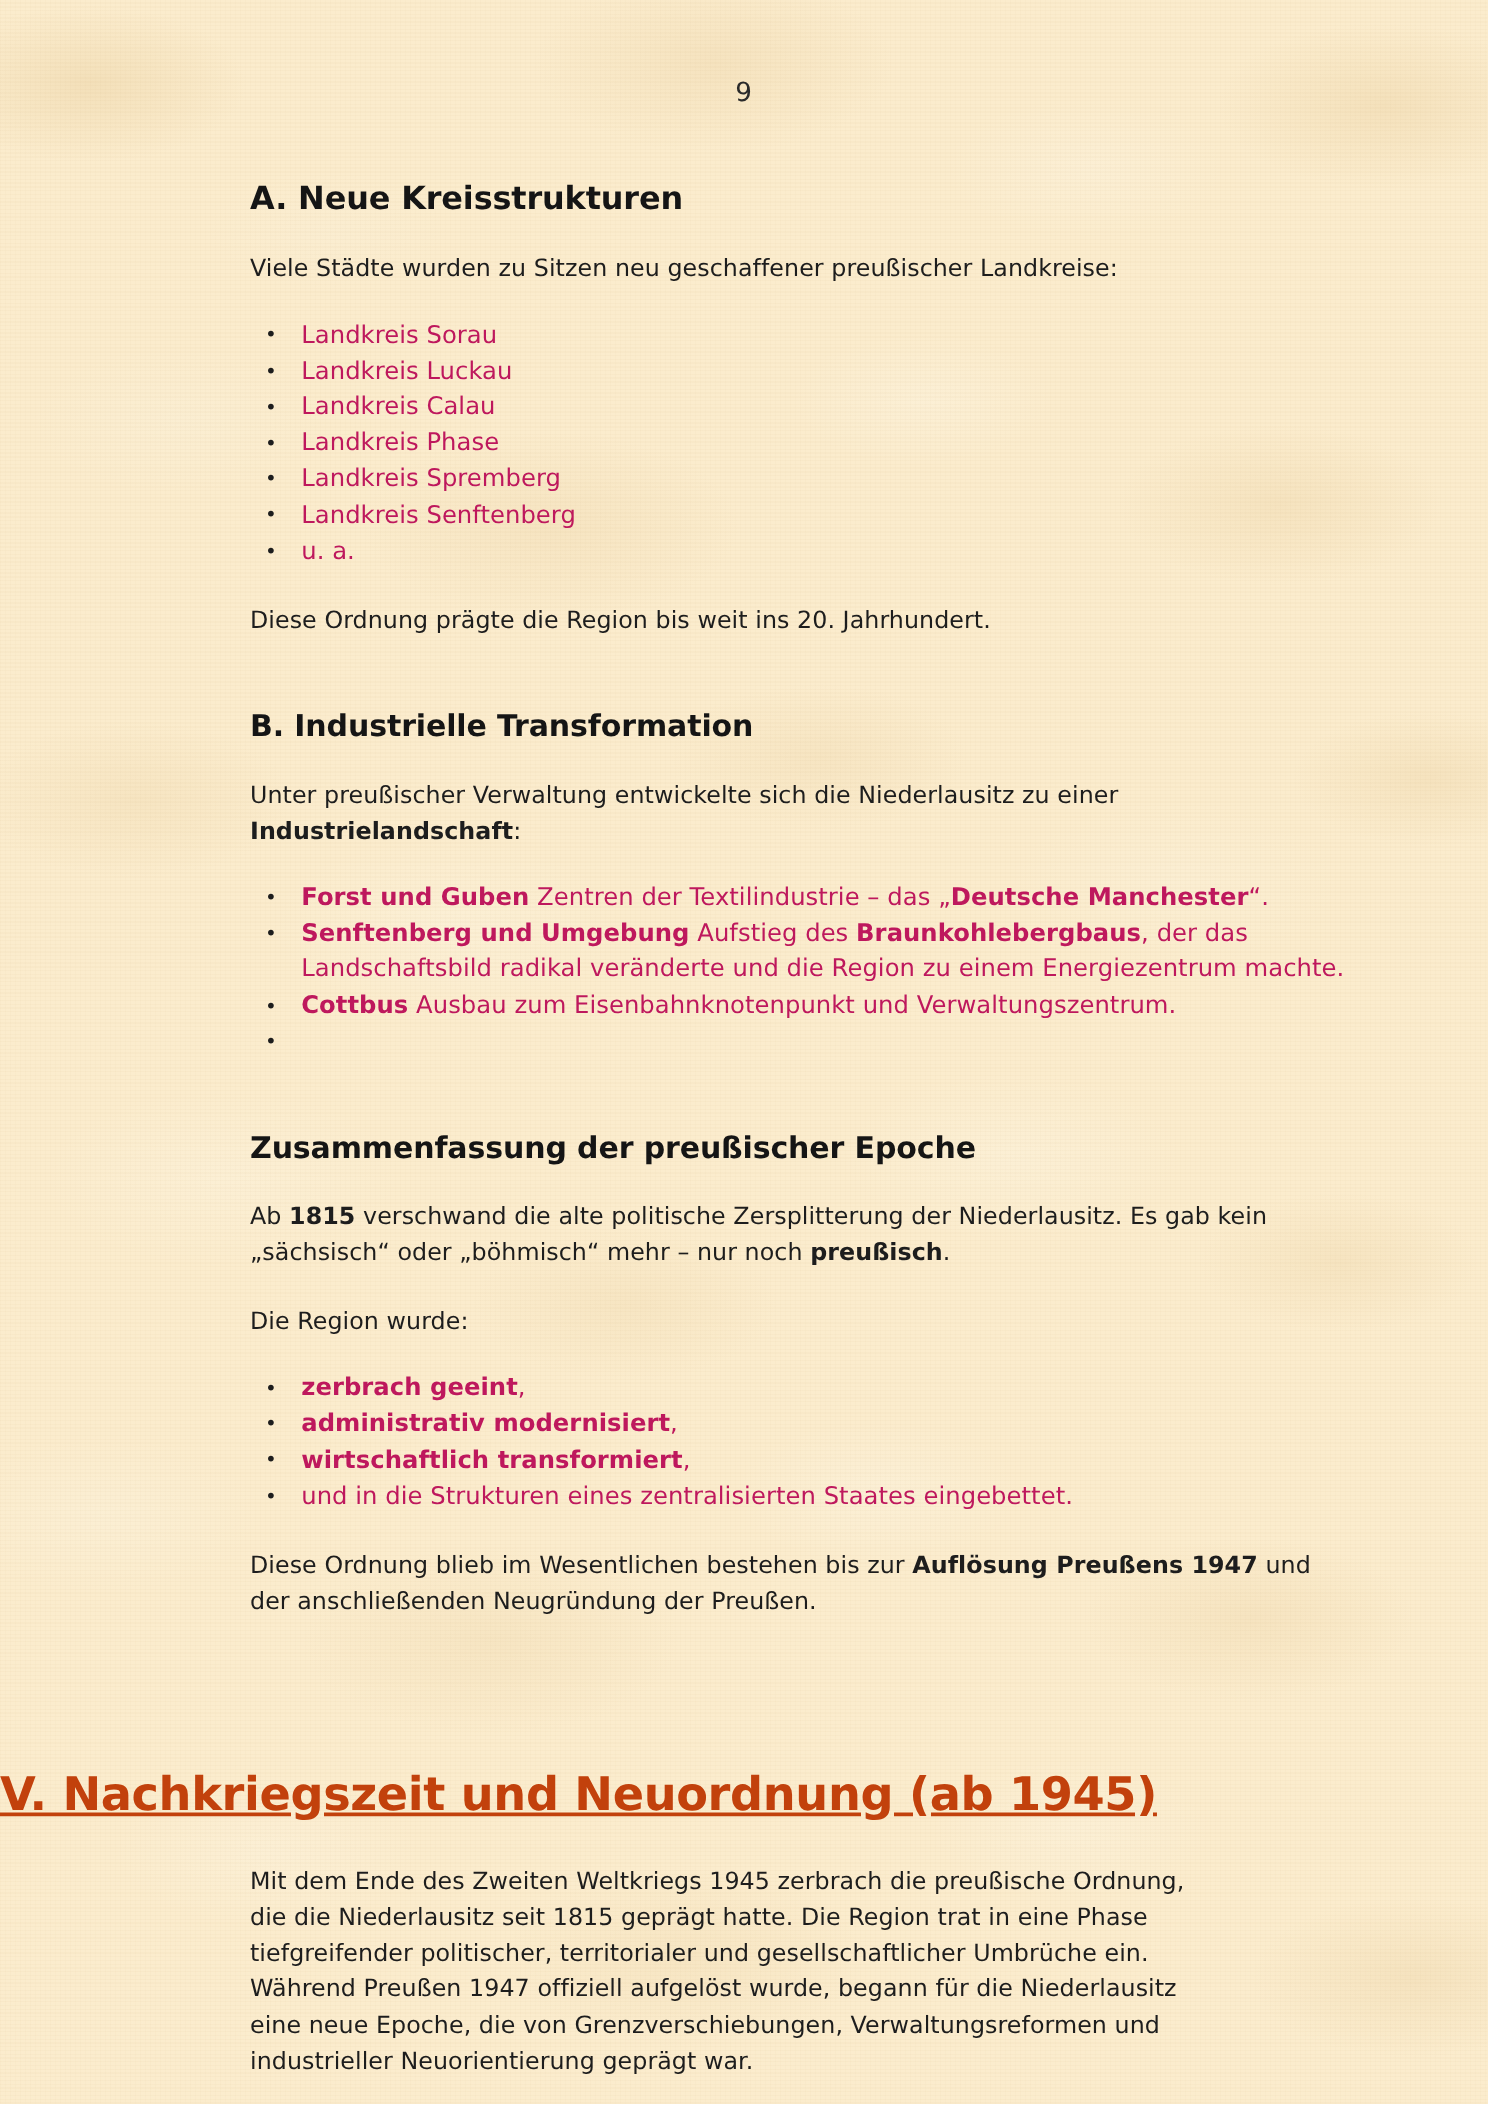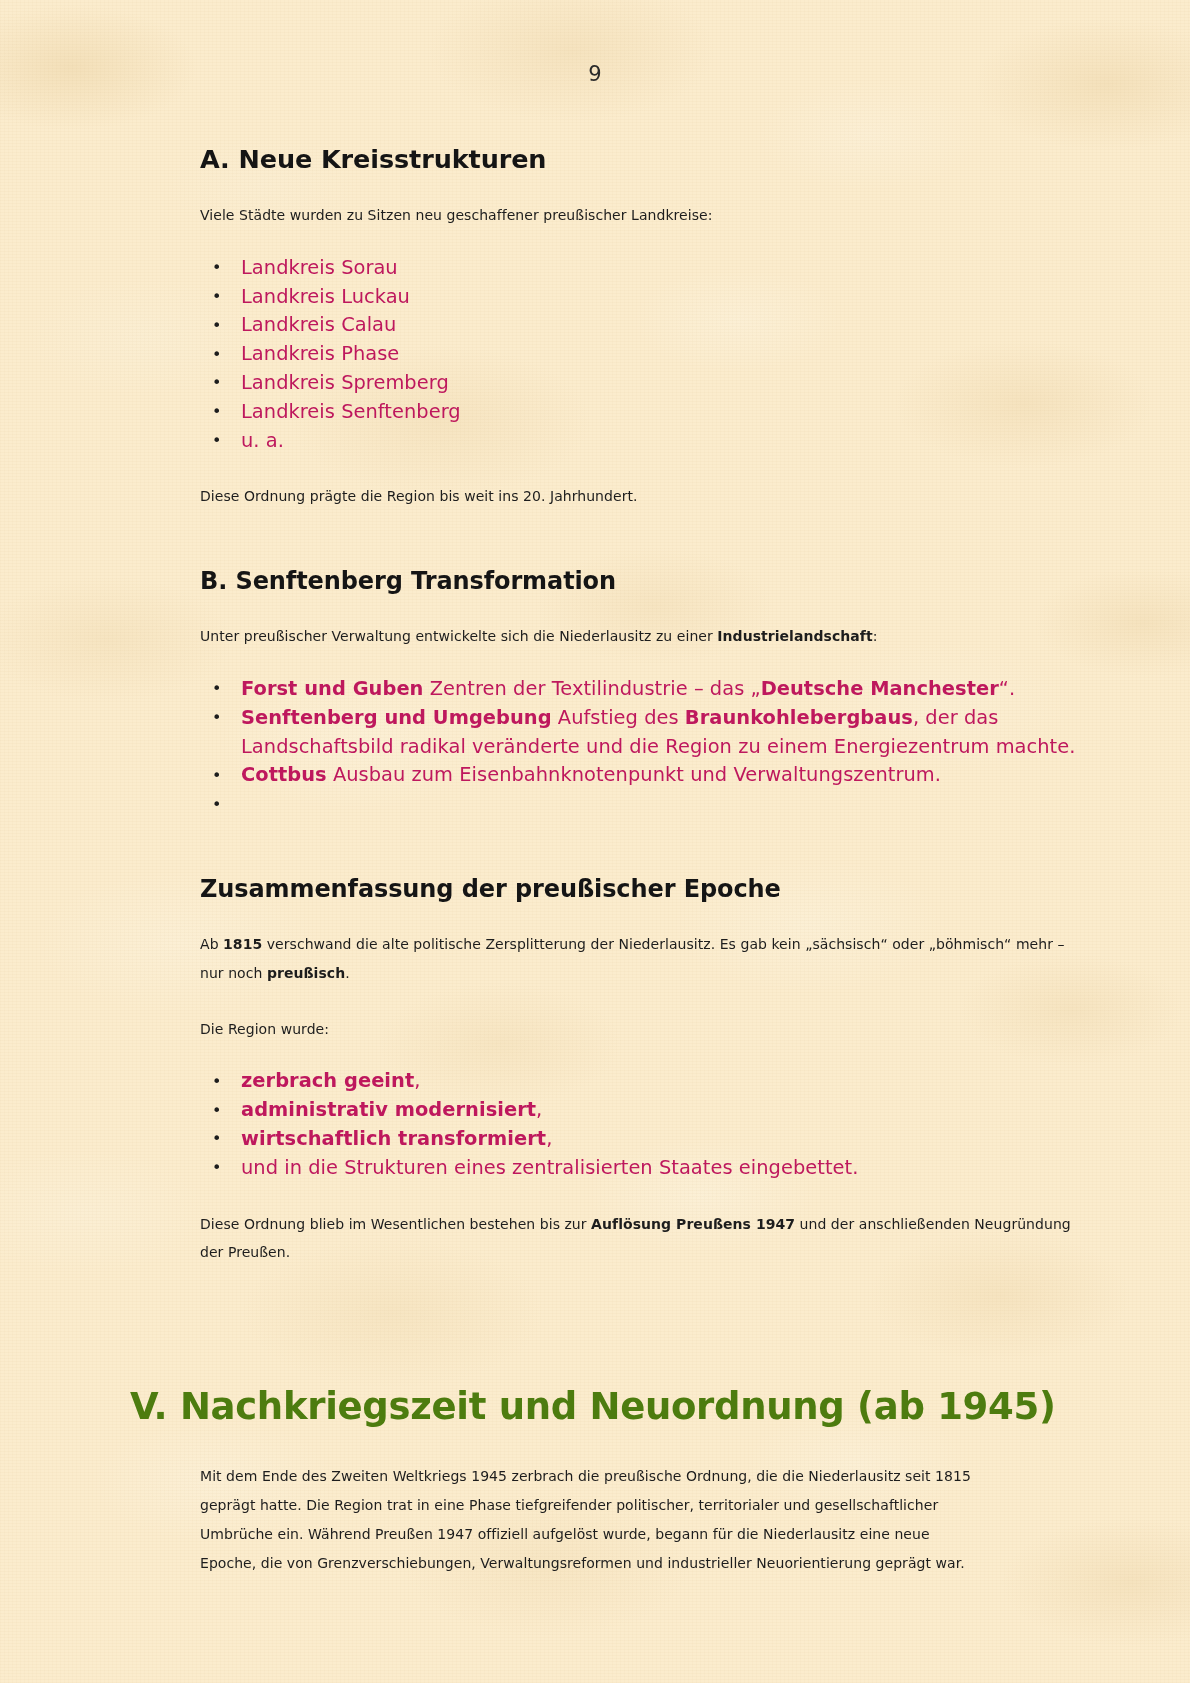--- a/index.html
+++ b/index.html
@@ -89,21 +89,21 @@
 
   h2.sub-head {
     font-size: 24px;
     font-weight: bold;
     margin: 56px 0 0 0;
     letter-spacing: -0.1px;
     color: #151515;
   }
 
   p.body {
-    font-size: 14px;
+    font-size: 19px;
     line-height: 28.8px;
     margin: 27px 0 0 0;
     color: #1d1d1d;
     letter-spacing: .05px;
   }
 
   ul.bullets {
     list-style: none;
     margin: 24px 0 0 0;
     padding: 0;
@@ -127,24 +127,24 @@
     line-height: 29px;
   }
   ul.bullets li.empty { min-height: 28.8px; }
 
   .b { font-weight: bold; }
 
   h1.big-head {
     font-size: 37px;
     font-weight: bold;
     margin: 0;
-    padding-left: 130px;
     padding-top: 118px;
     letter-spacing: -0.3px;
-    color: #4d7c0f;
+    color: #c2410c;
+    text-decoration: underline;
   }
 
   .final-block { padding-left: 200px; padding-right: 215px; }
   .final-block p.body { margin-top: 34px; }
 </style>
 </head>
 <body>
 
 <div class="paper-texture"></div>
 
@@ -163,21 +163,21 @@
       <li>Landkreis Luckau</li>
       <li>Landkreis Calau</li>
       <li>Landkreis Phase</li>
       <li>Landkreis Spremberg</li>
       <li>Landkreis Senftenberg</li>
       <li>u. a.</li>
     </ul>
 
     <p class="body">Diese Ordnung prägte die Region bis weit ins 20. Jahrhundert.</p>
 
-    <h2 class="sub-head">B. Senftenberg Transformation</h2>
+    <h2 class="sub-head">B. Industrielle Transformation</h2>
 
     <p class="body"><span>Unter preußischer Verwaltung entwickelte sich die Niederlausitz zu einer </span><span class="b">Industrielandschaft</span><span>:</span></p>
 
     <ul class="bullets">
       <li><span class="b">Forst und Guben</span><span> Zentren der Textilindustrie – das „</span><span class="b">Deutsche Manchester</span><span>“.</span></li>
       <li><span class="b">Senftenberg und Umgebung</span><span> Aufstieg des </span><span class="b">Braunkohlebergbaus</span><span>, der das Landschaftsbild radikal veränderte und die Region zu einem Energiezentrum machte.</span></li>
       <li><span class="b">Cottbus</span><span> Ausbau zum Eisenbahnknotenpunkt und Verwaltungszentrum.</span><span class="b"></span><span></span></li>
       <li class="empty"></li>
     </ul>
 

